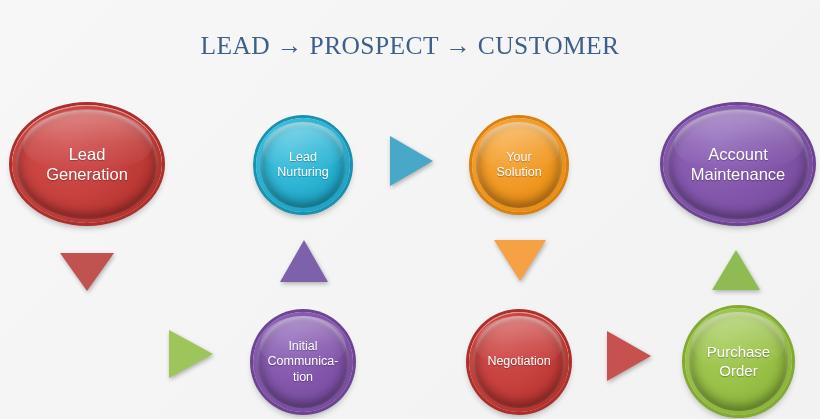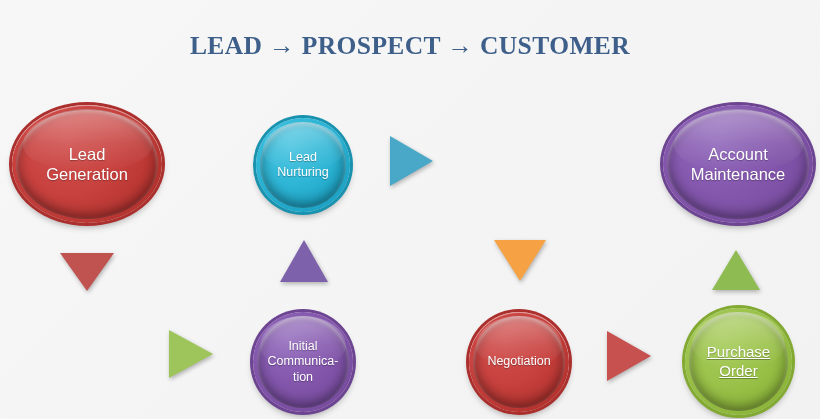--- a/index.html
+++ b/index.html
@@ -21,21 +21,21 @@
   }
 
   
   .title {
     position: absolute;
     left: 0;
     top: 31px;
     width: 820px;
     text-align: center;
     font-family: "Liberation Serif", "DejaVu Serif", serif;
-    font-weight: bold;
+    font-weight: normal;
     font-size: 25.5px;
     letter-spacing: 0.4px;
     color: #3d5f8a;
     white-space: nowrap;
   }
 
   
   .node {
     position: absolute;
     border-radius: 50%;
@@ -120,38 +120,42 @@
   <div class="node c-red" style="left:12px; top:105px; width:150px; height:118px; font-size:16.5px;">
     <span class="lbl" style="white-space:pre-line;">Lead
 Generation</span>
   </div>
 
   <div class="node c-cyan" style="left:256px; top:118px; width:94px; height:94px; font-size:12.5px;">
     <span class="lbl" style="white-space:pre-line;">Lead
 Nurturing</span>
   </div>
 
+  <div class="node c-orange" style="left:472px; top:118px; width:94px; height:94px; font-size:12.5px;">
+    <span class="lbl" style="white-space:pre-line;">Your
+Solution</span>
+  </div>
 
   <div class="node c-purple" style="left:663px; top:105px; width:150px; height:118px; font-size:16.5px;">
     <span class="lbl" style="white-space:pre-line;">Account
 Maintenance</span>
   </div>
 
 
   <div class="node c-red" style="left:469px; top:312px; width:100px; height:100px; font-size:12.5px;">
     <span class="lbl" style="white-space:pre-line;">Negotiation</span>
   </div>
 
   <div class="node c-purple" style="left:253px; top:312px; width:100px; height:100px; font-size:12.5px;">
     <span class="lbl" style="white-space:pre-line;">Initial
 Communica-
 tion</span>
   </div>
 
-  <div class="node c-green" style="left:685px; top:308px; width:107px; height:107px; font-size:15px;text-decoration:underline;">
+  <div class="node c-green" style="left:685px; top:308px; width:107px; height:107px; font-size:15px;">
     <span class="lbl" style="white-space:pre-line;">Purchase
 Order</span>
   </div>
 
   <div class="arrow" style="left:60px; top:253px;
               border-left:27px solid transparent;
               border-right:27px solid transparent;
               border-top:38px solid #c05350;"></div>
 
   <div class="arrow" style="left:169px; top:330px;

